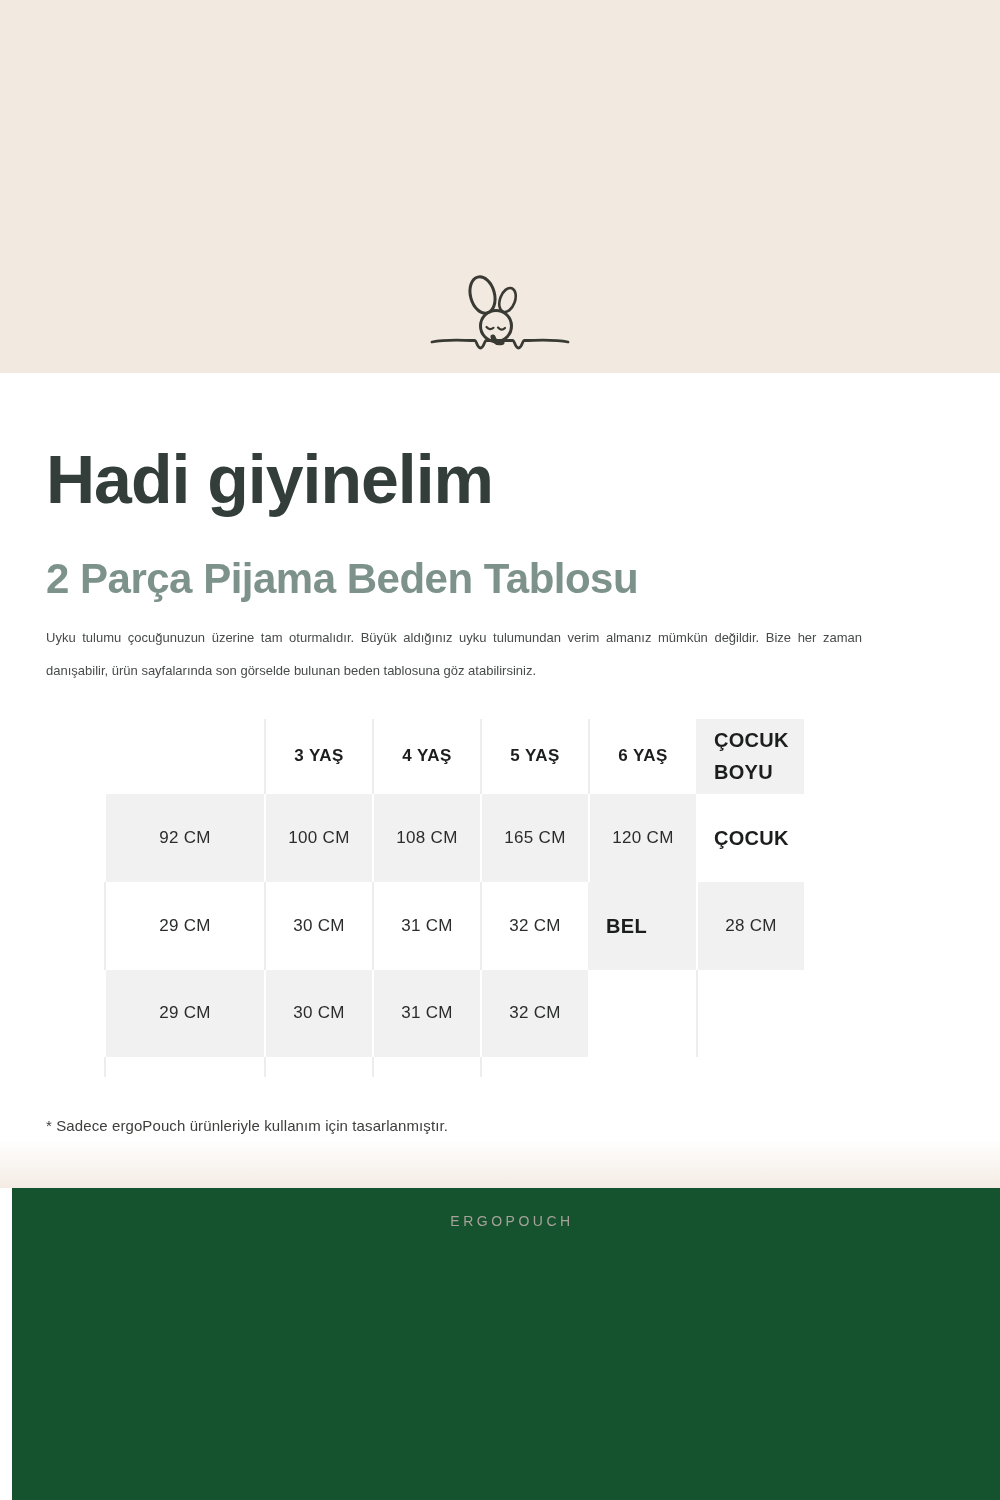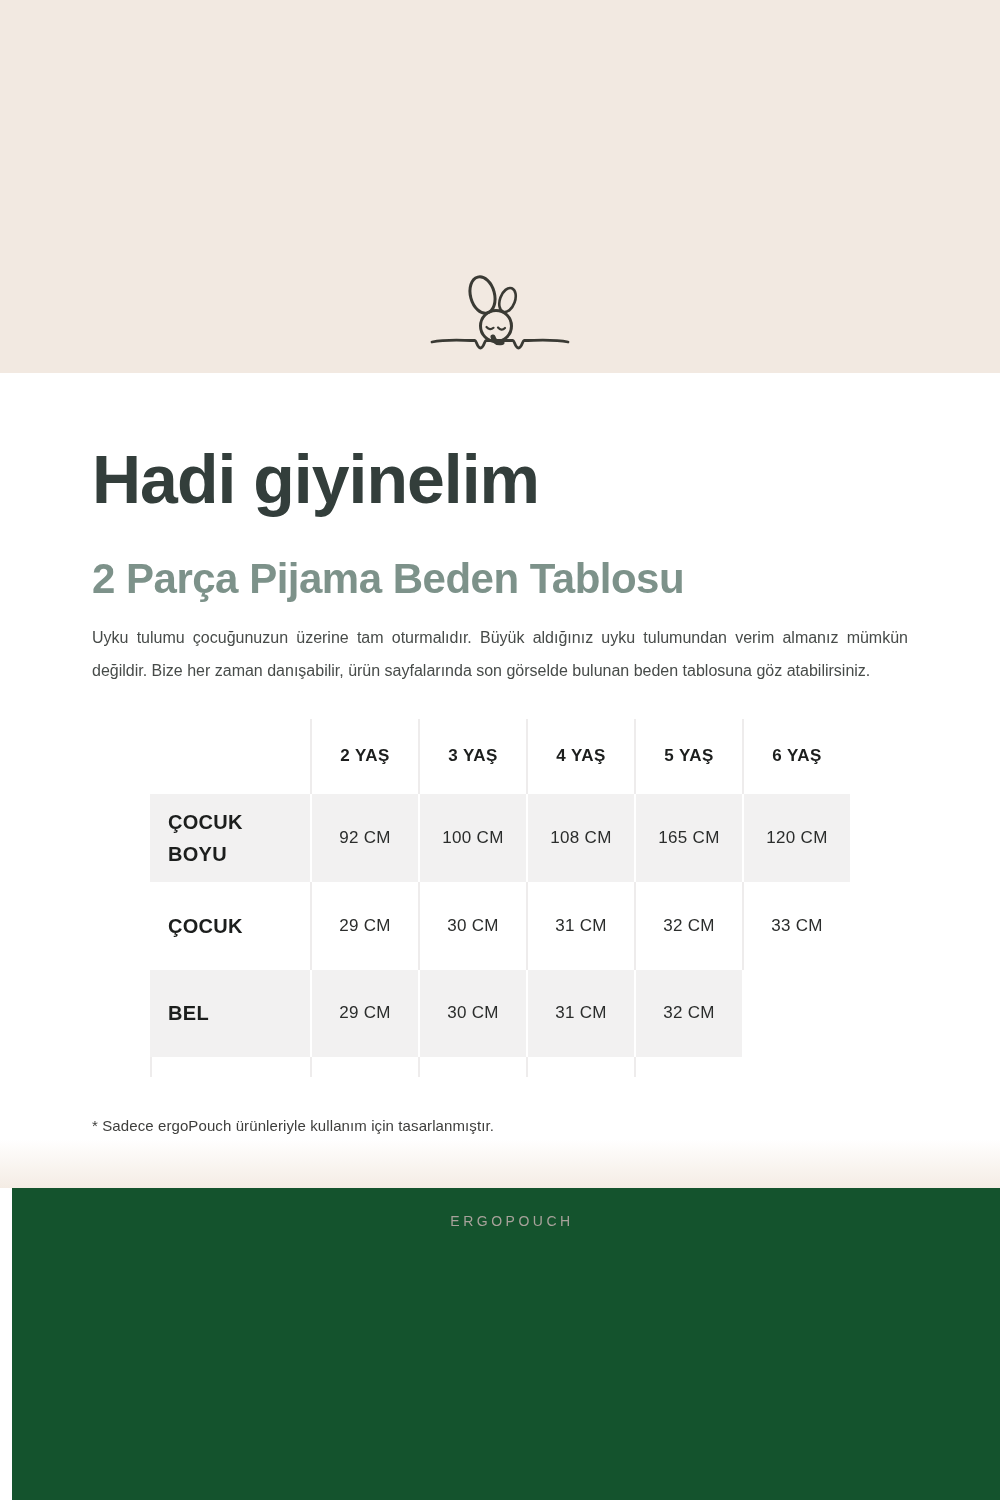--- a/index.html
+++ b/index.html
@@ -15,36 +15,36 @@
     position:absolute; top:0; left:0; width:1000px; height:373px;
     background:#f2e9e1;
   }
   .bunny{
     position:absolute; left:429px; top:272px;
   }
 
   
   .content{
     position:absolute; top:373px; left:0; width:1000px; height:815px;
-    box-sizing:border-box; padding:0 92px;
+    box-sizing:border-box; padding:0 46px;
     background:linear-gradient(180deg,#ffffff 0%,#ffffff 94%,#f4ece4 100%);
   }
   .title{
     margin:70px 0 0 0;
     font-size:68px; line-height:1.08; font-weight:600;
     letter-spacing:-1px; color:#333e3b;
   }
   .subtitle{
     margin:40px 0 0 0;
     font-size:42px; line-height:1.1; font-weight:600;
     letter-spacing:-0.5px; color:#7d928a;
   }
   .desc{
     margin:18px 0 0 0; width:816px;
-    font-size:16px; line-height:33px; color:#474b49;
+    font-size:13px; line-height:33px; color:#474b49;
     text-align:justify;
   }
 
   
   .size-table{
     margin:32px 0 0 58px; width:700px;
     display:grid;
     grid-template-columns:160px repeat(5,108px);
     grid-template-rows:75px 88px 88px 87px 20px;
   }
@@ -108,21 +108,20 @@
 
   <main class="content">
 
     <h1 class="title">Hadi giyinelim</h1>
     <h2 class="subtitle">2 Parça Pijama Beden Tablosu</h2>
     <p class="desc">Uyku tulumu çocuğunuzun üzerine tam oturmalıdır. Büyük aldığınız uyku tulumundan verim almanız mümkün değildir. Bize her zaman danışabilir, ürün sayfalarında son görselde bulunan beden tablosuna göz atabilirsiniz.</p>
 
     <div class="size-table">
 
       <div class="cell head"></div>
-      <div class="cell head div">2 YAŞ</div>
       <div class="cell head div">3 YAŞ</div>
       <div class="cell head div">4 YAŞ</div>
       <div class="cell head div">5 YAŞ</div>
       <div class="cell head div">6 YAŞ</div>
 
       <div class="cell rowlabel g">
         <span>ÇOCUK BOYU</span>
       </div>
       <div class="cell val g div">92 CM</div>
       <div class="cell val g div">100 CM</div>
@@ -130,25 +129,25 @@
       <div class="cell val g div">165 CM</div>
       <div class="cell val g div">120 CM</div>
 
       <div class="cell rowlabel">
         <span>ÇOCUK</span>
       </div>
       <div class="cell val div">29 CM</div>
       <div class="cell val div">30 CM</div>
       <div class="cell val div">31 CM</div>
       <div class="cell val div">32 CM</div>
-      <div class="cell val div">33 CM</div>
 
       <div class="cell rowlabel g">
         <span>BEL</span>
       </div>
+      <div class="cell val g div">28 CM</div>
       <div class="cell val g div">29 CM</div>
       <div class="cell val g div">30 CM</div>
       <div class="cell val g div">31 CM</div>
       <div class="cell val g div">32 CM</div>
 
       <div class="cell"></div>
       <div class="cell div"></div>
       <div class="cell div"></div>
       <div class="cell div"></div>
       <div class="cell div"></div>

